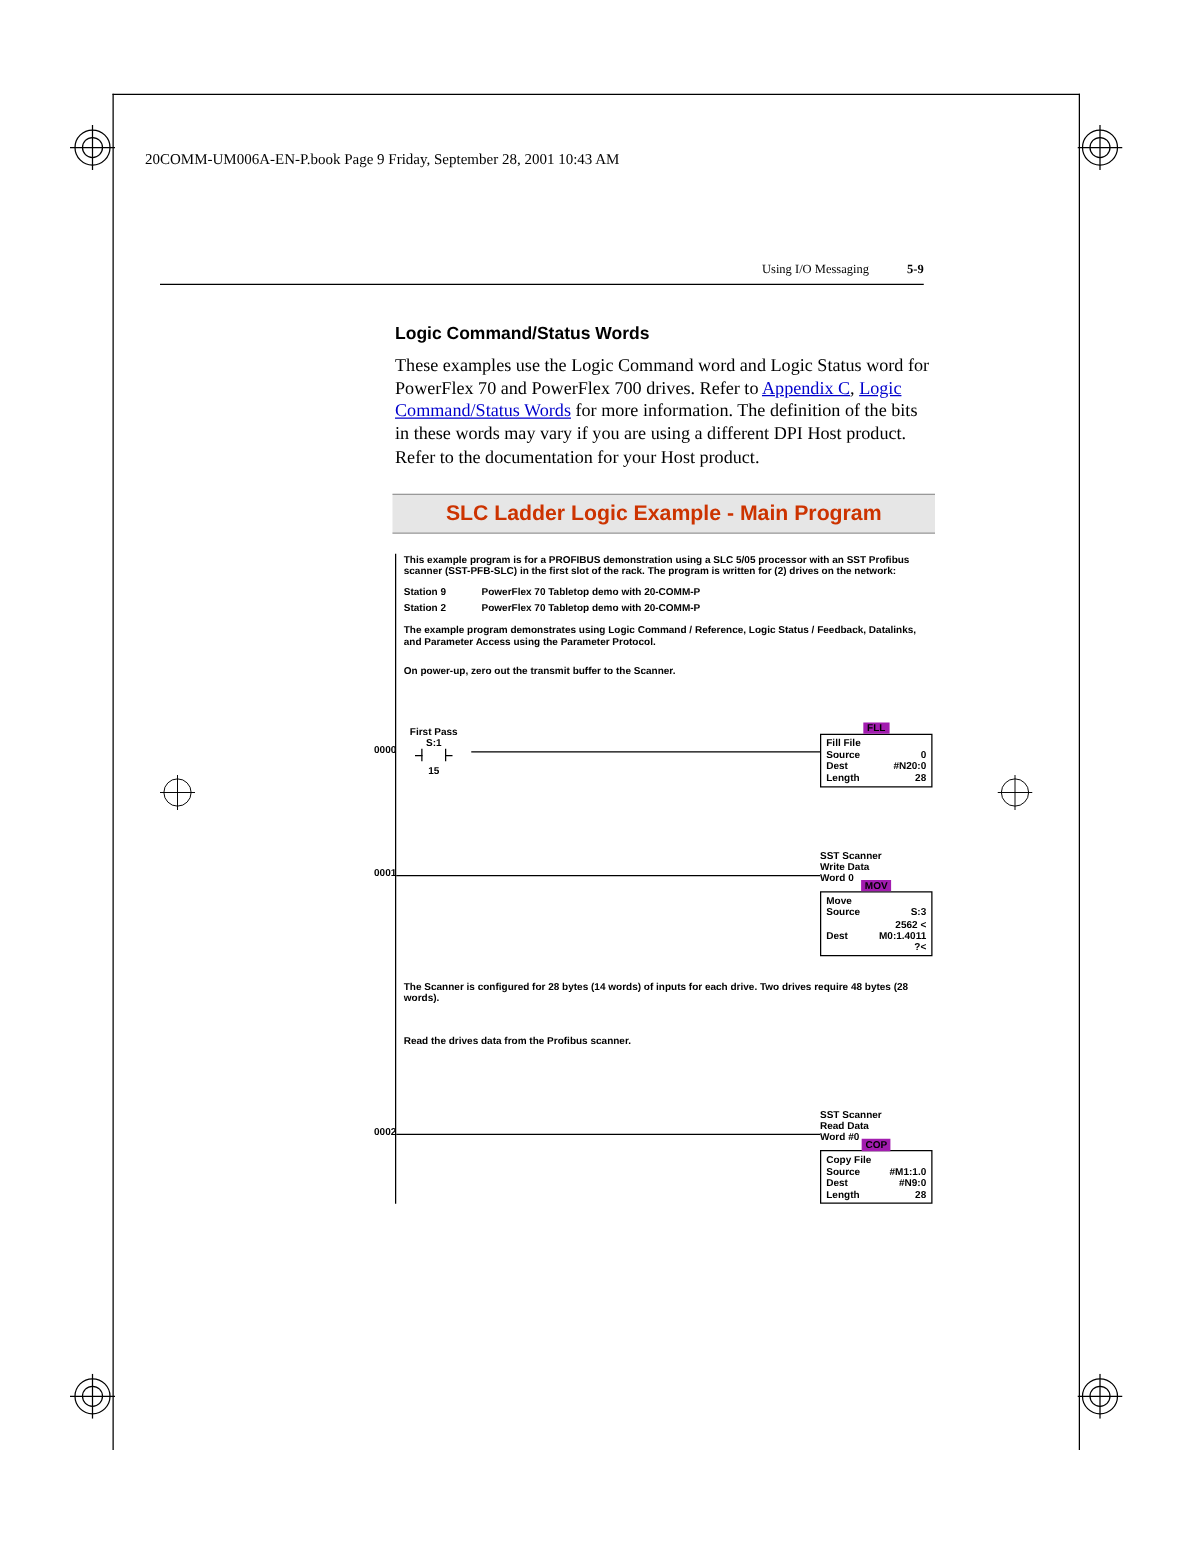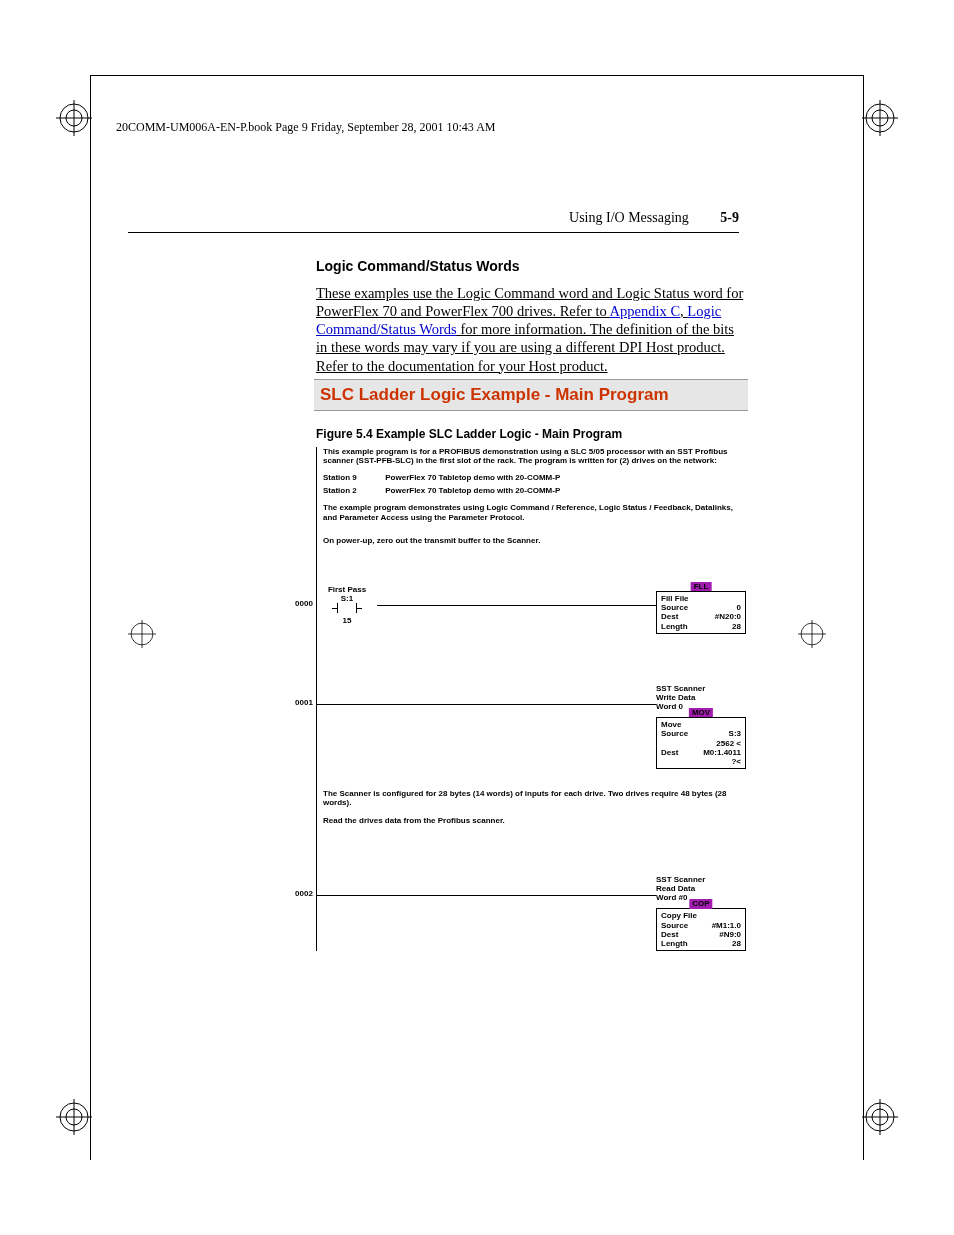--- a/index.html
+++ b/index.html
@@ -20,55 +20,55 @@
     position: absolute;
     top: 120px;
     left: 116px;
     font-size: 12px;
   }
   .page-head {
     position: absolute;
     top: 210px;
     left: 128px;
     right: 215px;
-    font-size: 14px;
+    font-size: 10px;
     text-align: right;
     border-bottom: 1px solid #000;
     padding-bottom: 6px;
   }
   .page-head .pn { font-weight: bold; margin-left: 28px; }
   .content {
     position: absolute;
     top: 258px;
     left: 316px;
     width: 430px;
   }
   .subhead {
     font-family: Arial, Helvetica, sans-serif;
     font-weight: bold;
     font-size: 14px;
     margin-bottom: 10px;
   }
   .para {
     font-size: 14.5px;
     line-height: 1.25;
-    margin-bottom: 4px;
-    text-decoration: underline;
+    margin-bottom: 20px;
   }
   .link { color: #0000cc; text-decoration: underline; }
   .section-bar {
     background: #e6e6e6;
     border-top: 1px solid #999;
     border-bottom: 1px solid #999;
     color: #cc3300;
     font-family: Arial, Helvetica, sans-serif;
     font-weight: bold;
     font-size: 17px;
     padding: 5px 6px;
     margin: 0 -2px 16px -2px;
+    text-align: center;
   }
   .fig-caption {
     font-family: Arial, Helvetica, sans-serif;
     font-weight: bold;
     font-size: 12px;
     margin-bottom: 6px;
   }
   .ladder {
     font-family: Arial, Helvetica, sans-serif;
     font-size: 8px;
@@ -81,21 +81,21 @@
   .rung-row {
     display: flex;
     align-items: flex-start;
     position: relative;
     margin-top: 20px;
   }
   .rung-num {
     width: 26px;
     flex: 0 0 26px;
     margin-left: -32px;
-    text-align: center;
+    text-align: right;
     font-size: 8px;
     padding-top: 14px;
   }
   .rung-left {
     flex: 0 0 60px;
     font-size: 8px;
     text-align: center;
     position: relative;
   }
   .rung-wire {
@@ -195,21 +195,20 @@
 
 <div class="content">
   <div class="subhead">Logic Command/Status Words</div>
 
   <div class="para">
     <span>These examples use the Logic Command word and Logic Status word for PowerFlex 70 and PowerFlex 700 drives. Refer to </span><a class="link">Appendix C</a><span>, </span><a class="link">Logic Command/Status Words</a><span> for more information. The definition of the bits in these words may vary if you are using a different DPI Host product. Refer to the documentation for your Host product.</span>
   </div>
 
   <div class="section-bar">SLC Ladder Logic Example - Main Program</div>
 
-  <div class="fig-caption">Figure 5.4   Example SLC Ladder Logic - Main Program</div>
 
   <div class="ladder">
     <div class="desc">This example program is for a PROFIBUS demonstration using a SLC 5/05 processor with an SST Profibus scanner (SST-PFB-SLC) in the first slot of the rack.  The program is written for (2) drives on the network:</div>
     <div style="height:4px"></div>
     <div class="desc">
       <span style="display:inline-block;width:60px">Station 9</span>
       <span>PowerFlex 70 Tabletop demo with 20-COMM-P</span>
     </div>
     <div class="desc">
       <span style="display:inline-block;width:60px">Station 2</span>
@@ -278,21 +277,21 @@
             <div class="inst-row">
                 <span></span>
                 <span>?&lt;</span>
               </div>
           </div>
         </div>
       </div>
     </div>
 
     <div class="desc" style="margin-top:20px">The Scanner is configured for 28 bytes (14 words) of inputs for each drive.  Two drives require 48 bytes (28 words).</div>
-    <div class="desc" style="margin-top:8px">Read the drives data from the Profibus scanner.</div>
+    <div class="desc" style="margin-top:24px">Read the drives data from the Profibus scanner.</div>
 
     <div class="rung-row" style="margin-top:50px">
       <div class="rung-num">0002</div>
       <div class="rung-wire" style="margin-left:0"></div>
       <div>
         <div class="inst-above" style="white-space:pre-line">SST Scanner
 Read Data
 Word #0</div>
         <div class="inst-box">
           <div class="title">COP</div>

